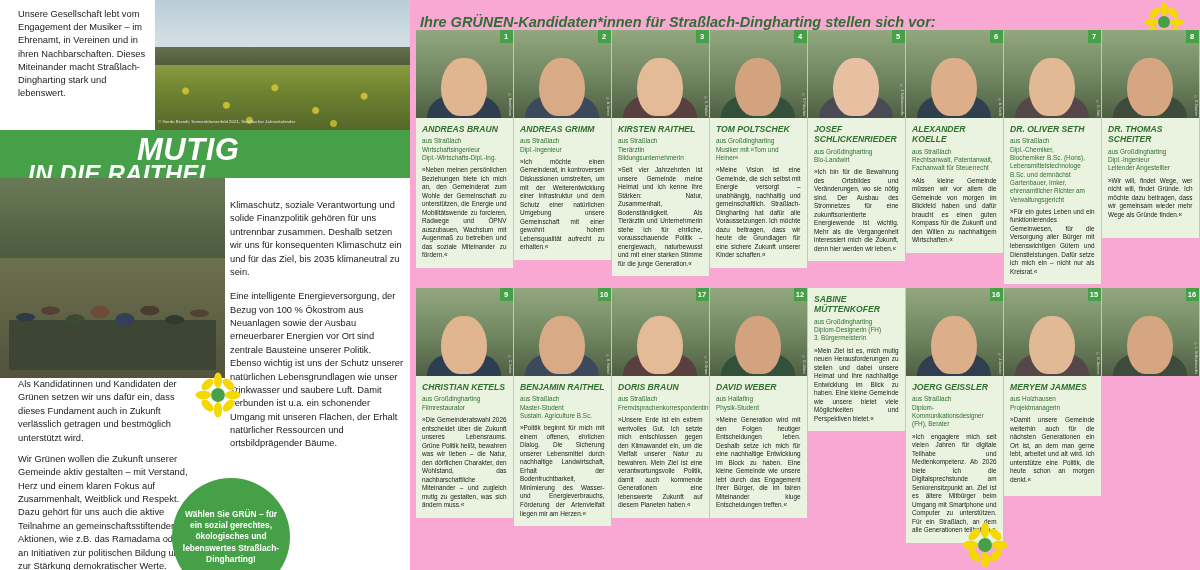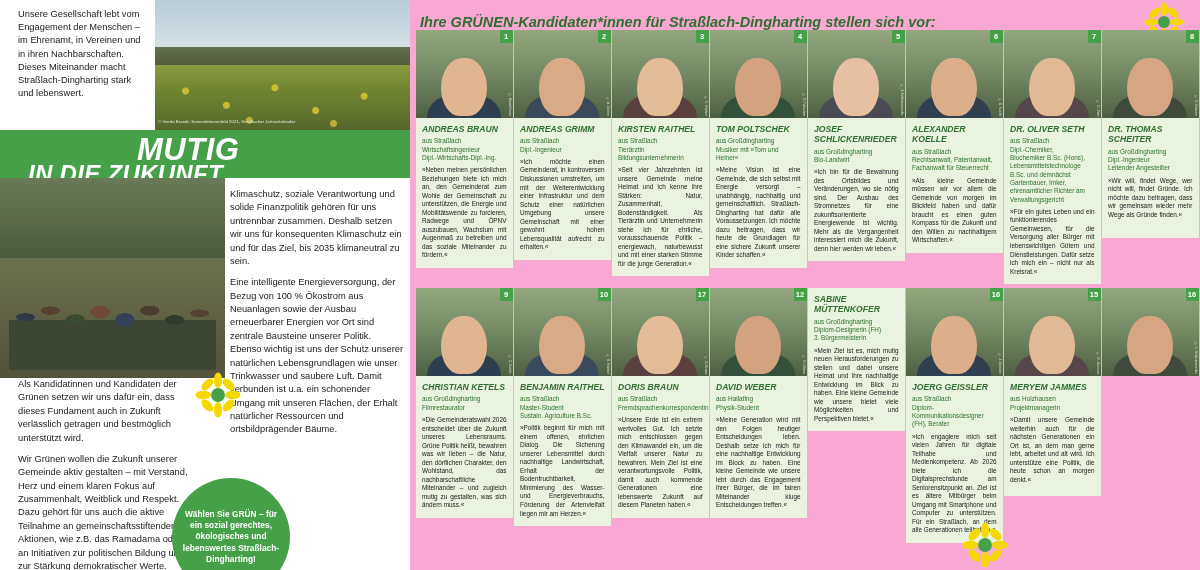--- a/index.html
+++ b/index.html
@@ -80,21 +80,21 @@
       radial-gradient(ellipse at 56% 62%, #334055 0 9px, transparent 10px),
       radial-gradient(ellipse at 68% 55%, #4b3b30 0 9px, transparent 10px),
       radial-gradient(ellipse at 80% 62%, #2e3b2d 0 9px, transparent 10px),
       radial-gradient(ellipse at 92% 57%, #554034 0 9px, transparent 10px),
       linear-gradient(transparent 62%, #3d4534 62%);
   }
   .mid-text {
     position: absolute; left: 230px; top: 188px; width: 175px;
     font-size: 9.3px; line-height: 1.44; color: #1a1a1a;
   }
-  .mid-text p { margin-bottom: 8px; }
+  .mid-text p { margin-bottom: 8px; margin-top: 11px; }
   .sun-left {
     position: absolute; left: 195px; top: 372px; width: 46px; height: 46px;
   }
   .bottom-text {
     position: absolute; left: 18px; top: 378px; width: 176px;
     font-size: 9.3px; line-height: 1.44; color: #1a1a1a;
   }
   .bottom-text p { margin-bottom: 8px; }
   .call-circle {
     position: absolute; left: 172px; top: 478px; width: 118px; height: 118px;
@@ -159,32 +159,32 @@
   .sun-tr { position: absolute; right: 16px; top: 2px; width: 40px; height: 40px; }
   .sun-br { position: absolute; left: 552px; bottom: 2px; width: 46px; height: 46px; }
 </style>
 </head>
 <body>
 
 <div class="page">
 
   <div class="left">
 
-    <div class="left-text-top">Unsere Gesellschaft lebt vom Engagement der Menschen – im Ehrenamt, in Vereinen und in ihren Nachbarschaften. Dieses Miteinander macht Straßlach-Dingharting stark und lebenswert.</div>
+    <div class="left-text-top">Unsere Gesellschaft lebt vom Engagement der Musiker – im Ehrenamt, in Vereinen und in ihren Nachbarschaften. Dieses Miteinander macht Straßlach-Dingharting stark und lebenswert.</div>
 
     <div class="photo-top">
       <div class="sky"></div>
       <div class="trees"></div>
       <div class="field"></div>
     </div>
     <div class="photo-credit-top">© Gerda Brandt, Sonnenblumenfeld 2021, Straßlacher Jahreskalender</div>
 
     <div class="mutig-band"></div>
     <div class="mutig-1">MUTIG</div>
-    <div class="mutig-2">IN DIE ZUKUNFT</div>
+    <div class="mutig-2">IN DIE RAITHEL</div>
 
     <div class="photo-group">
       <div class="pg-people"></div>
     </div>
 
     <div class="mid-text">
       <p>Klimaschutz, soziale Verantwortung und solide Finanzpolitik gehören für uns untrennbar zusammen. Deshalb setzen wir uns für konsequenten Klimaschutz ein und für das Ziel, bis 2035 klimaneutral zu sein.</p>
       <p>Eine intelligente Energieversorgung, der Bezug von 100 % Ökostrom aus Neuanlagen sowie der Ausbau erneuerbarer Energien vor Ort sind zentrale Bausteine unserer Politik. Ebenso wichtig ist uns der Schutz unserer natürlichen Lebensgrundlagen wie unser Trinkwasser und saubere Luft. Damit verbunden ist u.a. ein schonender Umgang mit unseren Flächen, der Erhalt natürlicher Ressourcen und ortsbildprägender Bäume.</p>
     </div>
 

